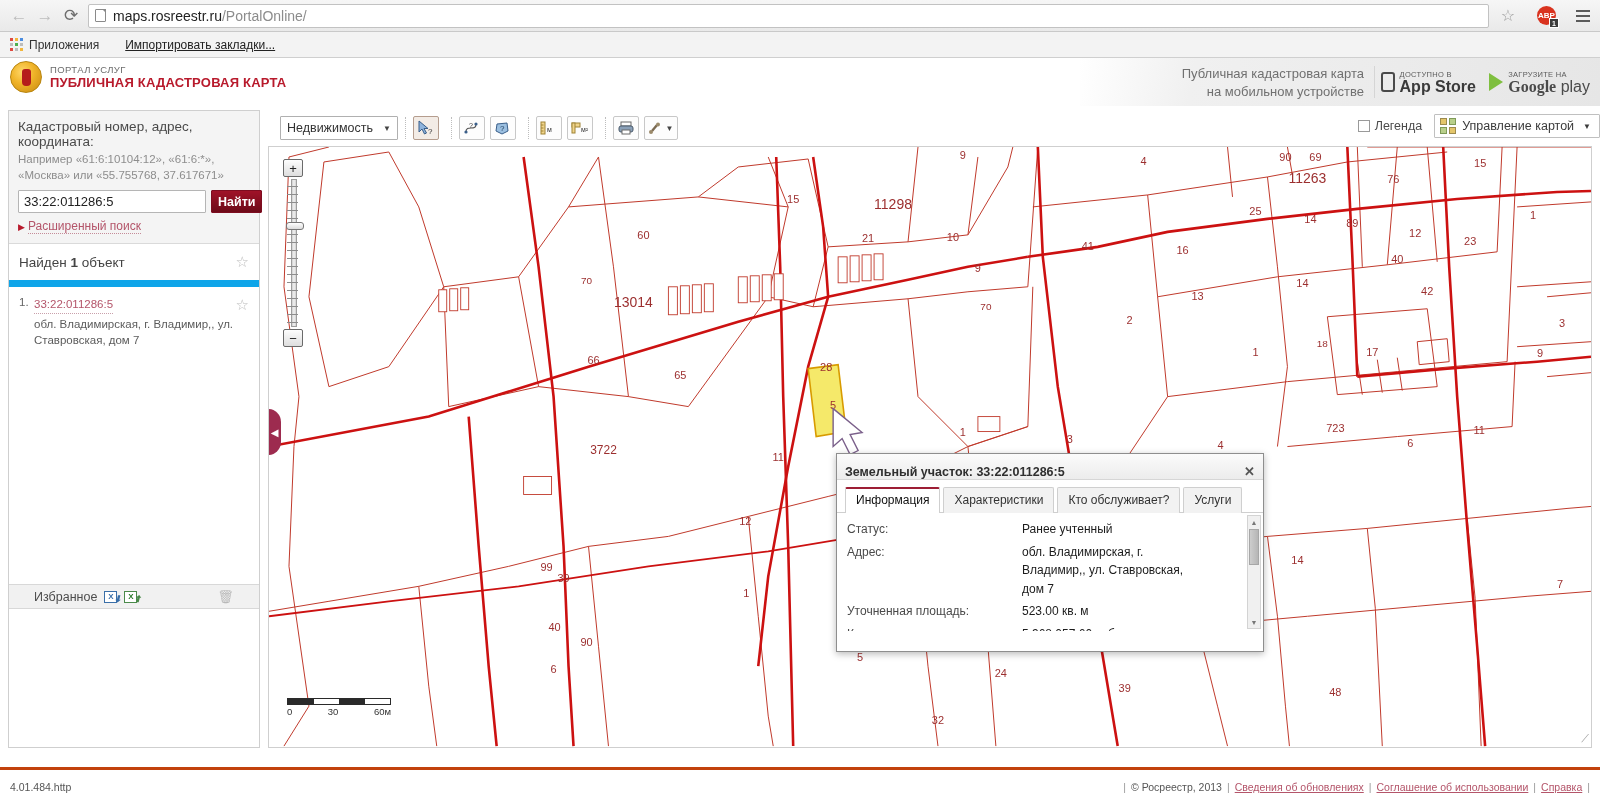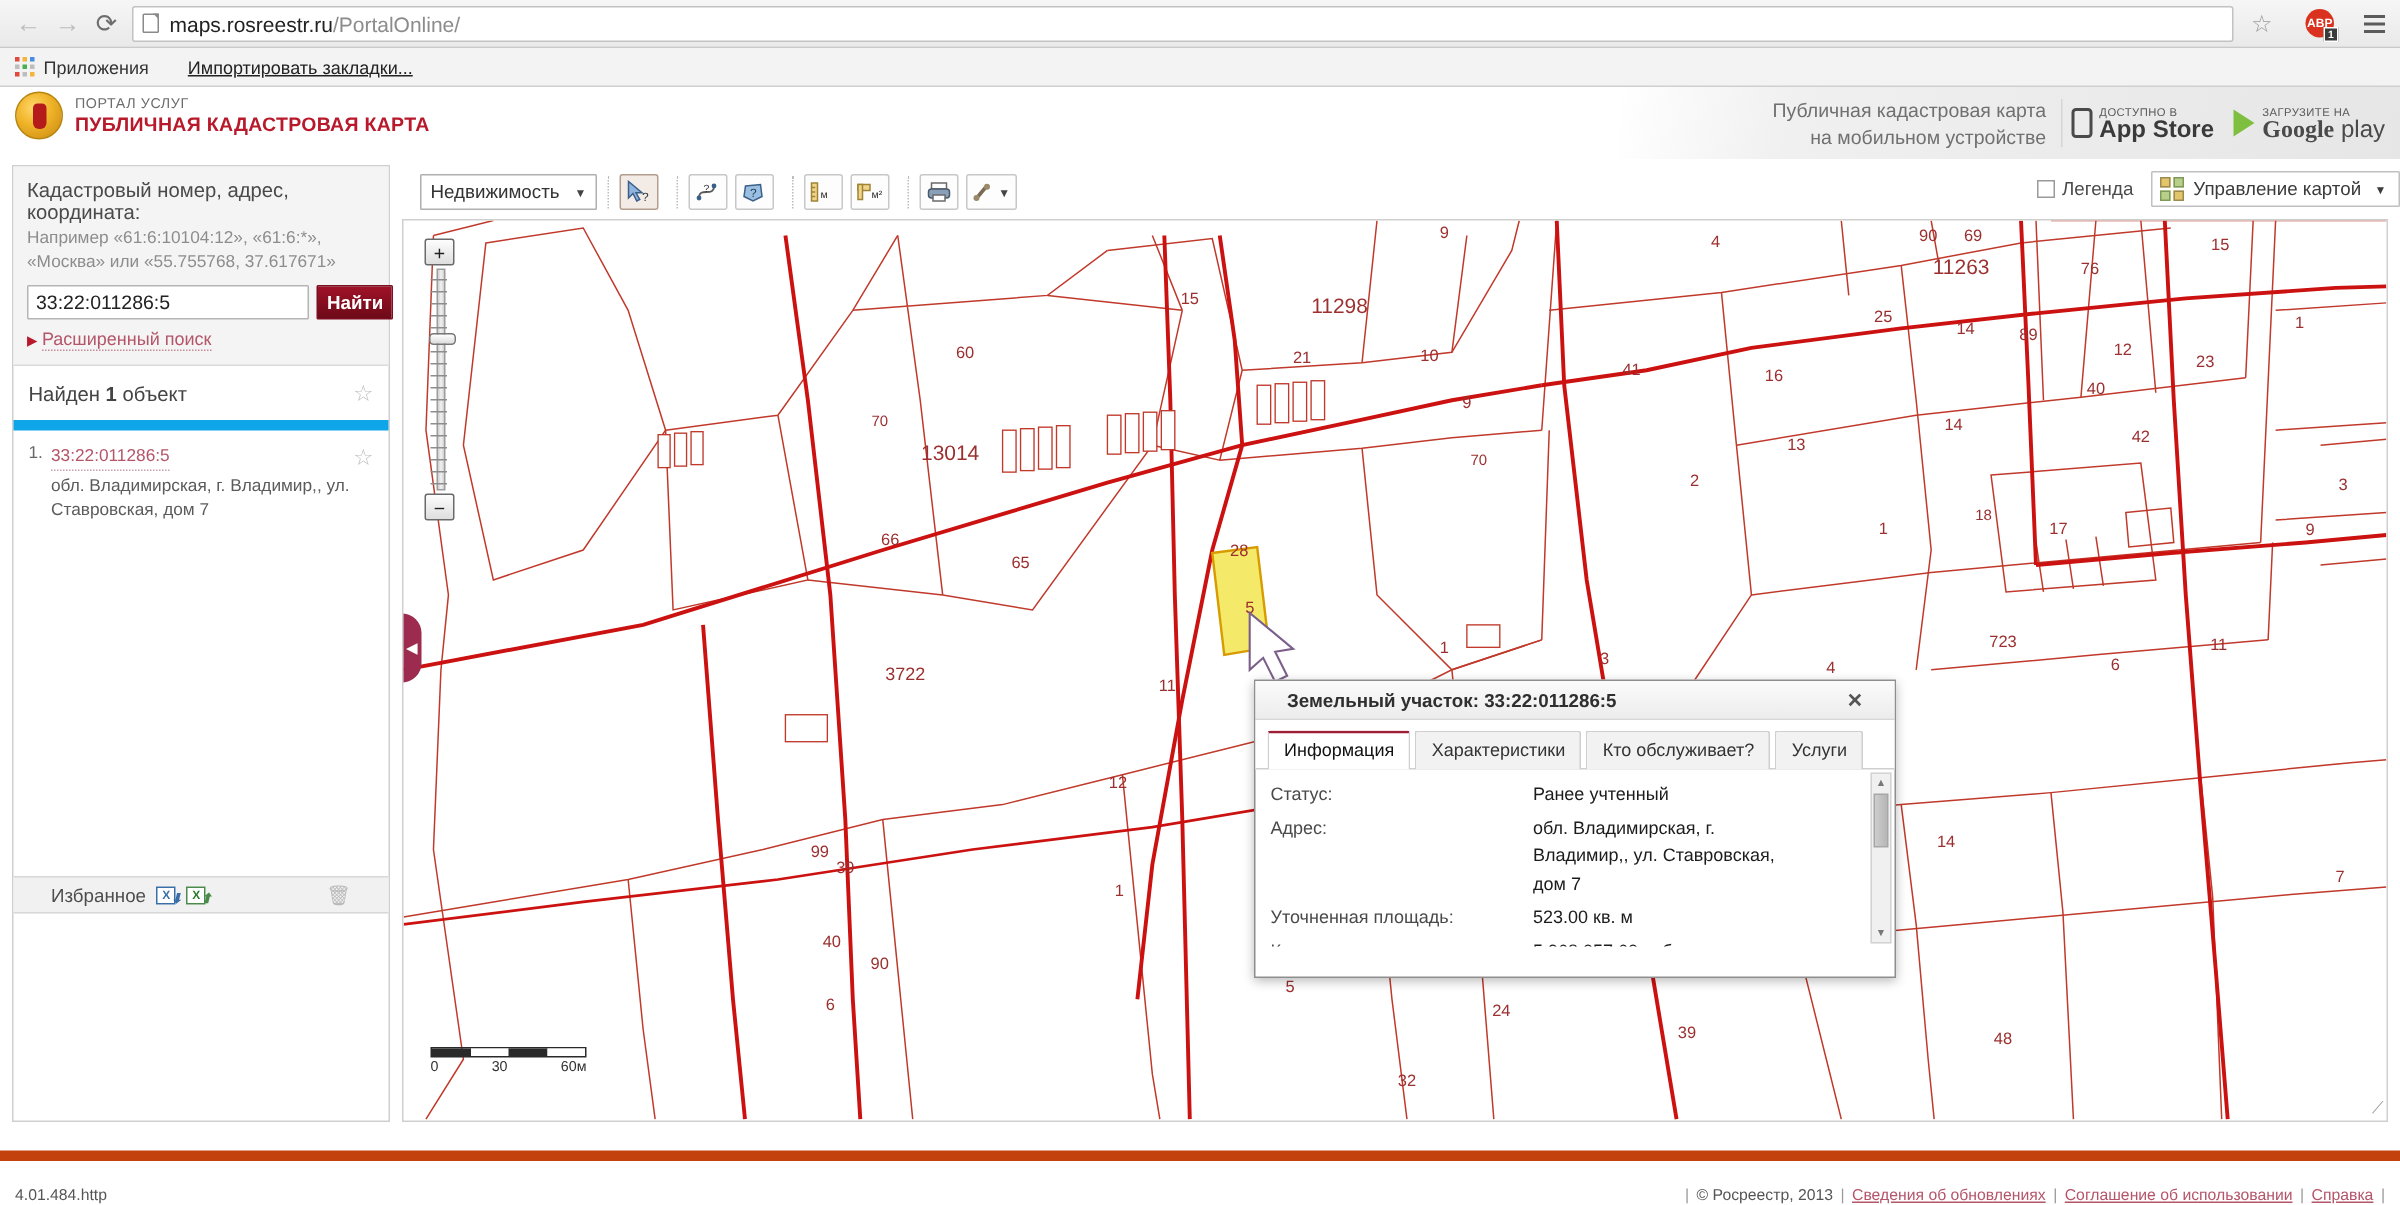--- a/index.html
+++ b/index.html
@@ -239,21 +239,21 @@
   .resize-grip { position: absolute; right: 2px; bottom: 2px; color: #9a9a9a; font-size: 11px; }
 
   
   .popup {
     position: absolute; left: 836px; top: 453px; width: 428px; height: 199px;
     background: #fff; border: 1px solid #8e8e8e;
     box-shadow: 0 2px 7px rgba(0,0,0,.28);
   }
   .popup-head {
     height: 26px; background: linear-gradient(#fbfbfb,#ececec); border-bottom: 1px solid #d6d6d6;
-    display: flex; align-items: center; padding: 0 21px; font-size: 12.5px; font-weight: bold; color: #2f2f2f;
+    display: flex; align-items: flex-end; padding: 0 8px; font-size: 12.5px; font-weight: bold; color: #2f2f2f;
   }
   .popup-close { margin-left: auto; font-size: 13px; color: #555; cursor: pointer; }
   .popup-tabs { display: flex; padding: 6px 8px 0; border-bottom: 1px solid #cfcfcf; background: #fff; }
   .ptab {
     padding: 5px 10px 6px; font-size: 12px; color: #333; cursor: pointer;
     border: 1px solid #cfcfcf; border-bottom: none; background: #f2f2f2;
     margin-right: 3px; border-radius: 2px 2px 0 0; position: relative; top: 1px;
   }
   .ptab.active { background: #fff; border-top: 2px solid #9d1e35; color: #111; padding-top: 4px; }
   .popup-body { position: relative; height: 118px; overflow: hidden; padding: 7px 22px 0 10px; }
@@ -263,21 +263,21 @@
   .popup-scroll {
     position: absolute; right: 2px; top: 2px; width: 14px; height: 114px;
     background: #f0f0f0; border: 1px solid #d3d3d3;
   }
   .ps-arrow { height: 12px; display: flex; align-items: center; justify-content: center; font-size: 7px; color: #777; }
   .ps-thumb { margin: 1px 1px; height: 36px; background: linear-gradient(90deg,#cdcdcd,#b6b6b6); border: 1px solid #a7a7a7; }
 
   
   .footer {
     position: absolute; left: 0; bottom: 0; width: 1600px; height: 36px;
-    border-top: 7px solid #c2410c; display: flex; align-items: flex-end; padding: 0 10px;
+    border-top: 3px solid #c2410c; display: flex; align-items: center; padding: 0 10px;
     font-size: 10.5px; color: #555;
   }
   .footer-right { margin-left: auto; display: flex; align-items: center; gap: 5px; }
   .footer a { color: #b4556a; text-decoration: underline; }
   .fsep { color: #9a9a9a; }
 </style>
 </head>
 <body>
 
 <div class="app">

